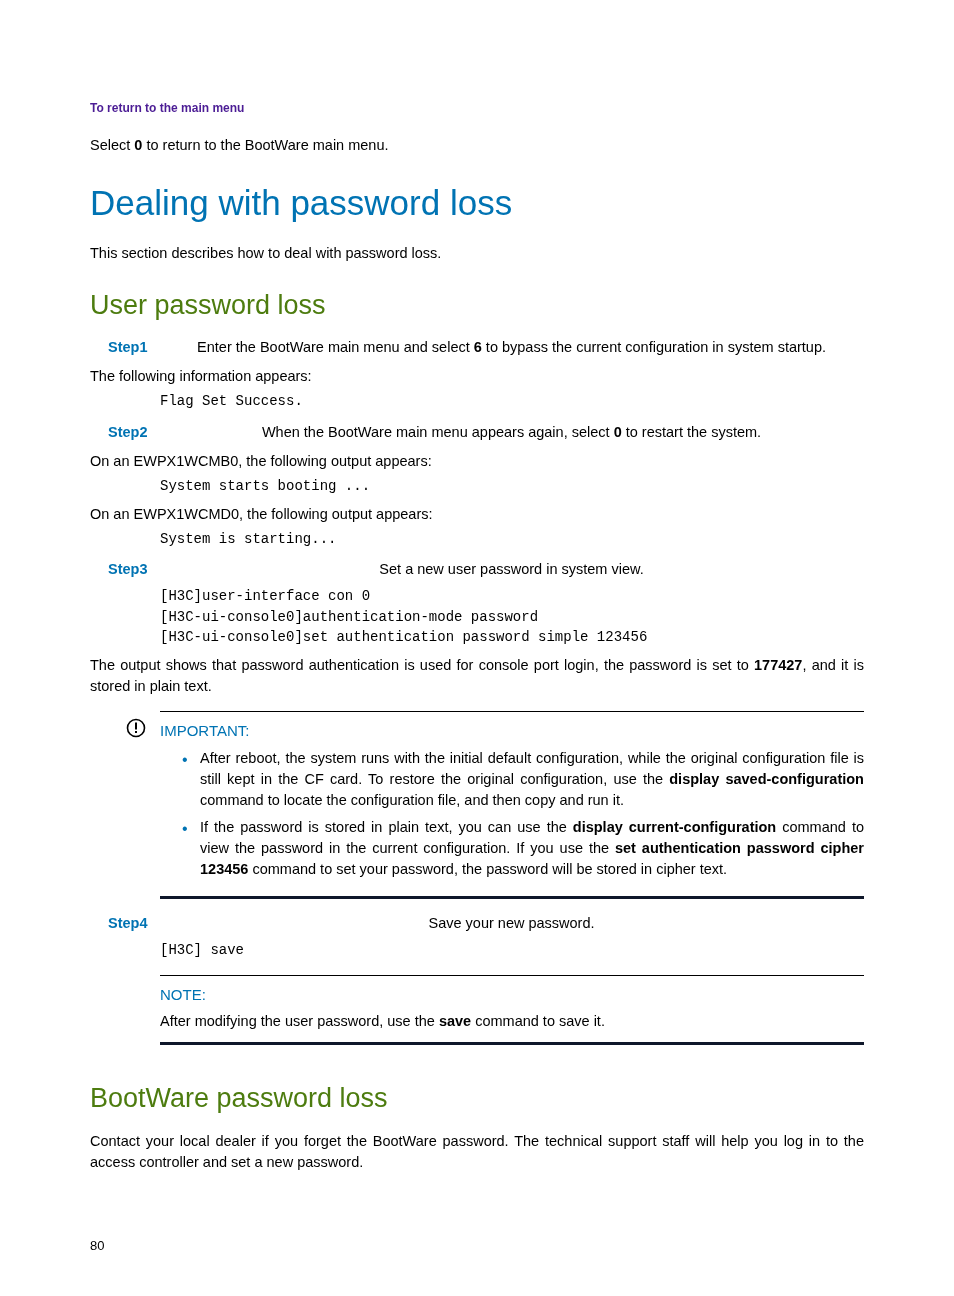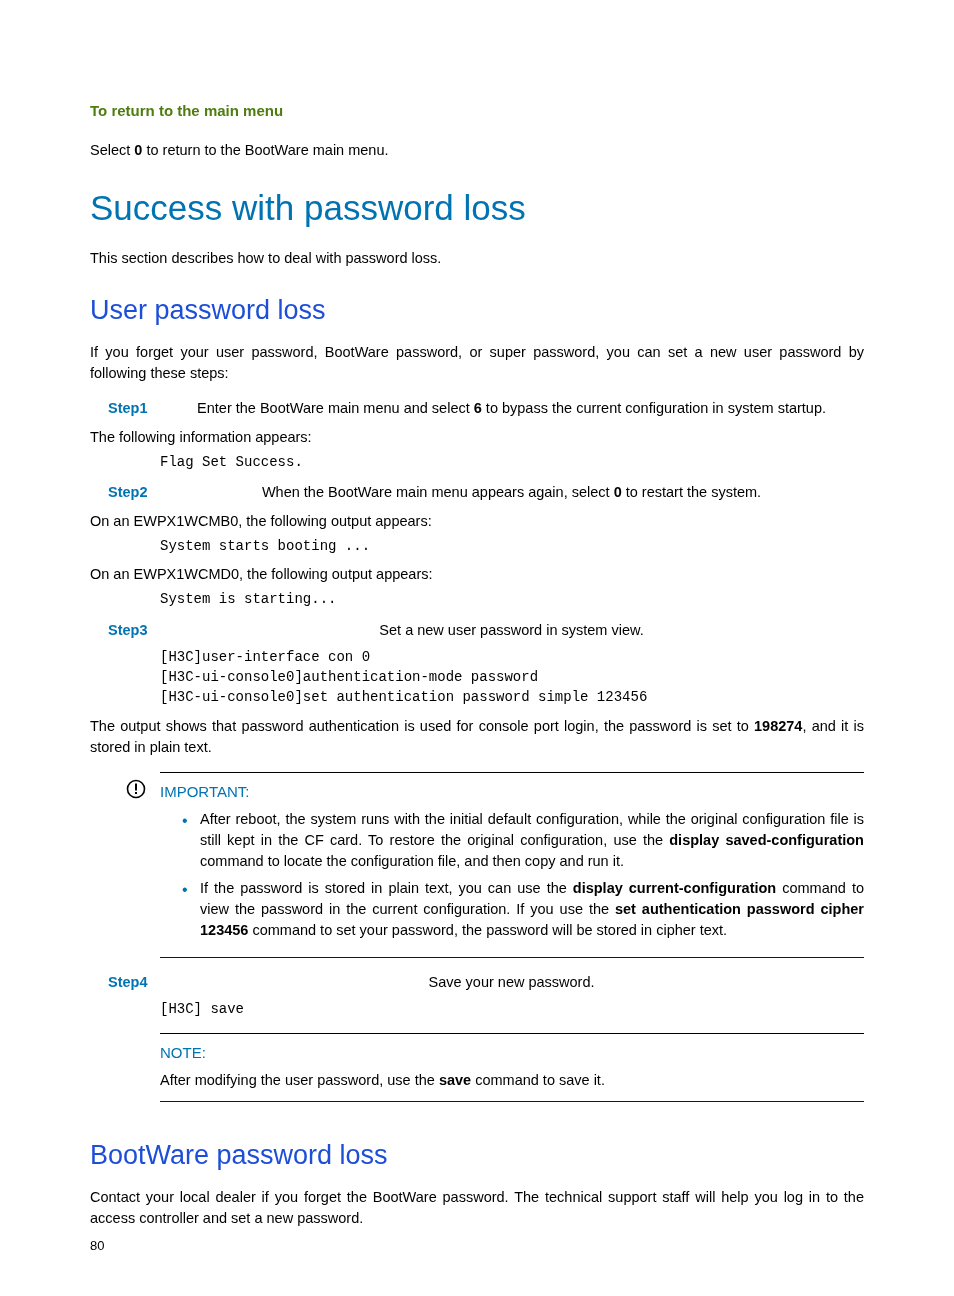--- a/index.html
+++ b/index.html
@@ -12,41 +12,41 @@
     line-height: 1.45;
   }
   .page {
     width: 954px;
     min-height: 1296px;
     padding: 100px 90px 40px 90px;
     box-sizing: border-box;
     position: relative;
   }
   .h4 {
-    color: #4d7c0f;
+    color: #4c1d95;
     font-weight: bold;
-    font-size: 15px;
+    font-size: 12px;
     margin: 0 0 18px 0;
   }
   .body-indent {
     margin-left: 70px;
   }
   .para {
     margin: 0 0 14px 0;
     text-align: justify;
   }
   .h1 {
     color: #0073b3;
     font-weight: 300;
     font-size: 35px;
     margin: 22px 0 14px 0;
     font-family: "Segoe UI Light", "Helvetica Neue", Arial, sans-serif;
   }
   .h2 {
-    color: #1d4ed8;
+    color: #4d7c0f;
     font-weight: 300;
     font-size: 27px;
     margin: 22px 0 12px 0;
     font-family: "Segoe UI Light", "Helvetica Neue", Arial, sans-serif;
   }
   .step-row {
     margin: 10px 0 6px 0;
   }
   .step-label {
     color: #0073b3;
@@ -70,21 +70,21 @@
     margin-bottom: 8px;
     margin-top: 2px;
   }
   .sub-para {
     margin-top: 8px;
     margin-bottom: 4px;
   }
   .callout {
     margin: 14px 0 14px 70px;
     border-top: 1px solid #000;
-    border-bottom: 1px solid #0f172a;
+    border-bottom: 3px solid #0f172a;
     padding: 8px 0 10px 0;
   }
   .callout-header {
     color: #0073b3;
     font-size: 15px;
     margin-bottom: 6px;
   }
   .callout .icon-wrap {
     position: relative;
   }
@@ -127,25 +127,24 @@
 </head>
 <body>
 
 <div class="page">
 
   <div class="h4">To return to the main menu</div>
   <div class="para body-indent">
     <span>Select </span><b>0</b><span> to return to the BootWare main menu.</span>
   </div>
 
-  <div class="h1">Success with password loss</div>
+  <div class="h1">Dealing with password loss</div>
   <div class="para body-indent">This section describes how to deal with password loss.</div>
 
   <div class="h2">User password loss</div>
-  <div class="para body-indent">If you forget your user password, BootWare password, or super password, you can set a new user password by following these steps:</div>
 
   <div class="step-row">
     <span class="step-label">Step1</span>
     <span class="step-text">
       <span>Enter the BootWare main menu and select </span><b>6</b><span> to bypass the current configuration in system startup.</span>
     </span>
   </div>
   <div class="sub-para">The following information appears:</div>
   <div class="code">Flag Set Success.</div>
 
@@ -161,21 +160,21 @@
   <div class="code">System is starting...</div>
 
   <div class="step-row">
     <span class="step-label">Step3</span>
     <span class="step-text">Set a new user password in system view.</span>
   </div>
   <div class="code">[H3C]user-interface con 0
 [H3C-ui-console0]authentication-mode password
 [H3C-ui-console0]set authentication password simple 123456</div>
   <div class="para body-indent">
-    <span>The output shows that password authentication is used for console port login, the password is set to </span><b>198274</b><span>, and it is stored in plain text.</span>
+    <span>The output shows that password authentication is used for console port login, the password is set to </span><b>177427</b><span>, and it is stored in plain text.</span>
   </div>
 
   <div class="callout">
     <div class="icon-wrap">
       <span class="important-icon">
         <svg width="20" height="20" viewBox="0 0 20 20">
           <circle cx="10" cy="10" r="8.5" fill="none" stroke="#000" stroke-width="1.6"></circle>
           <rect x="9" y="4.5" width="2" height="7" fill="#000"></rect>
           <rect x="9" y="13" width="2" height="2" fill="#000"></rect>
         </svg>

